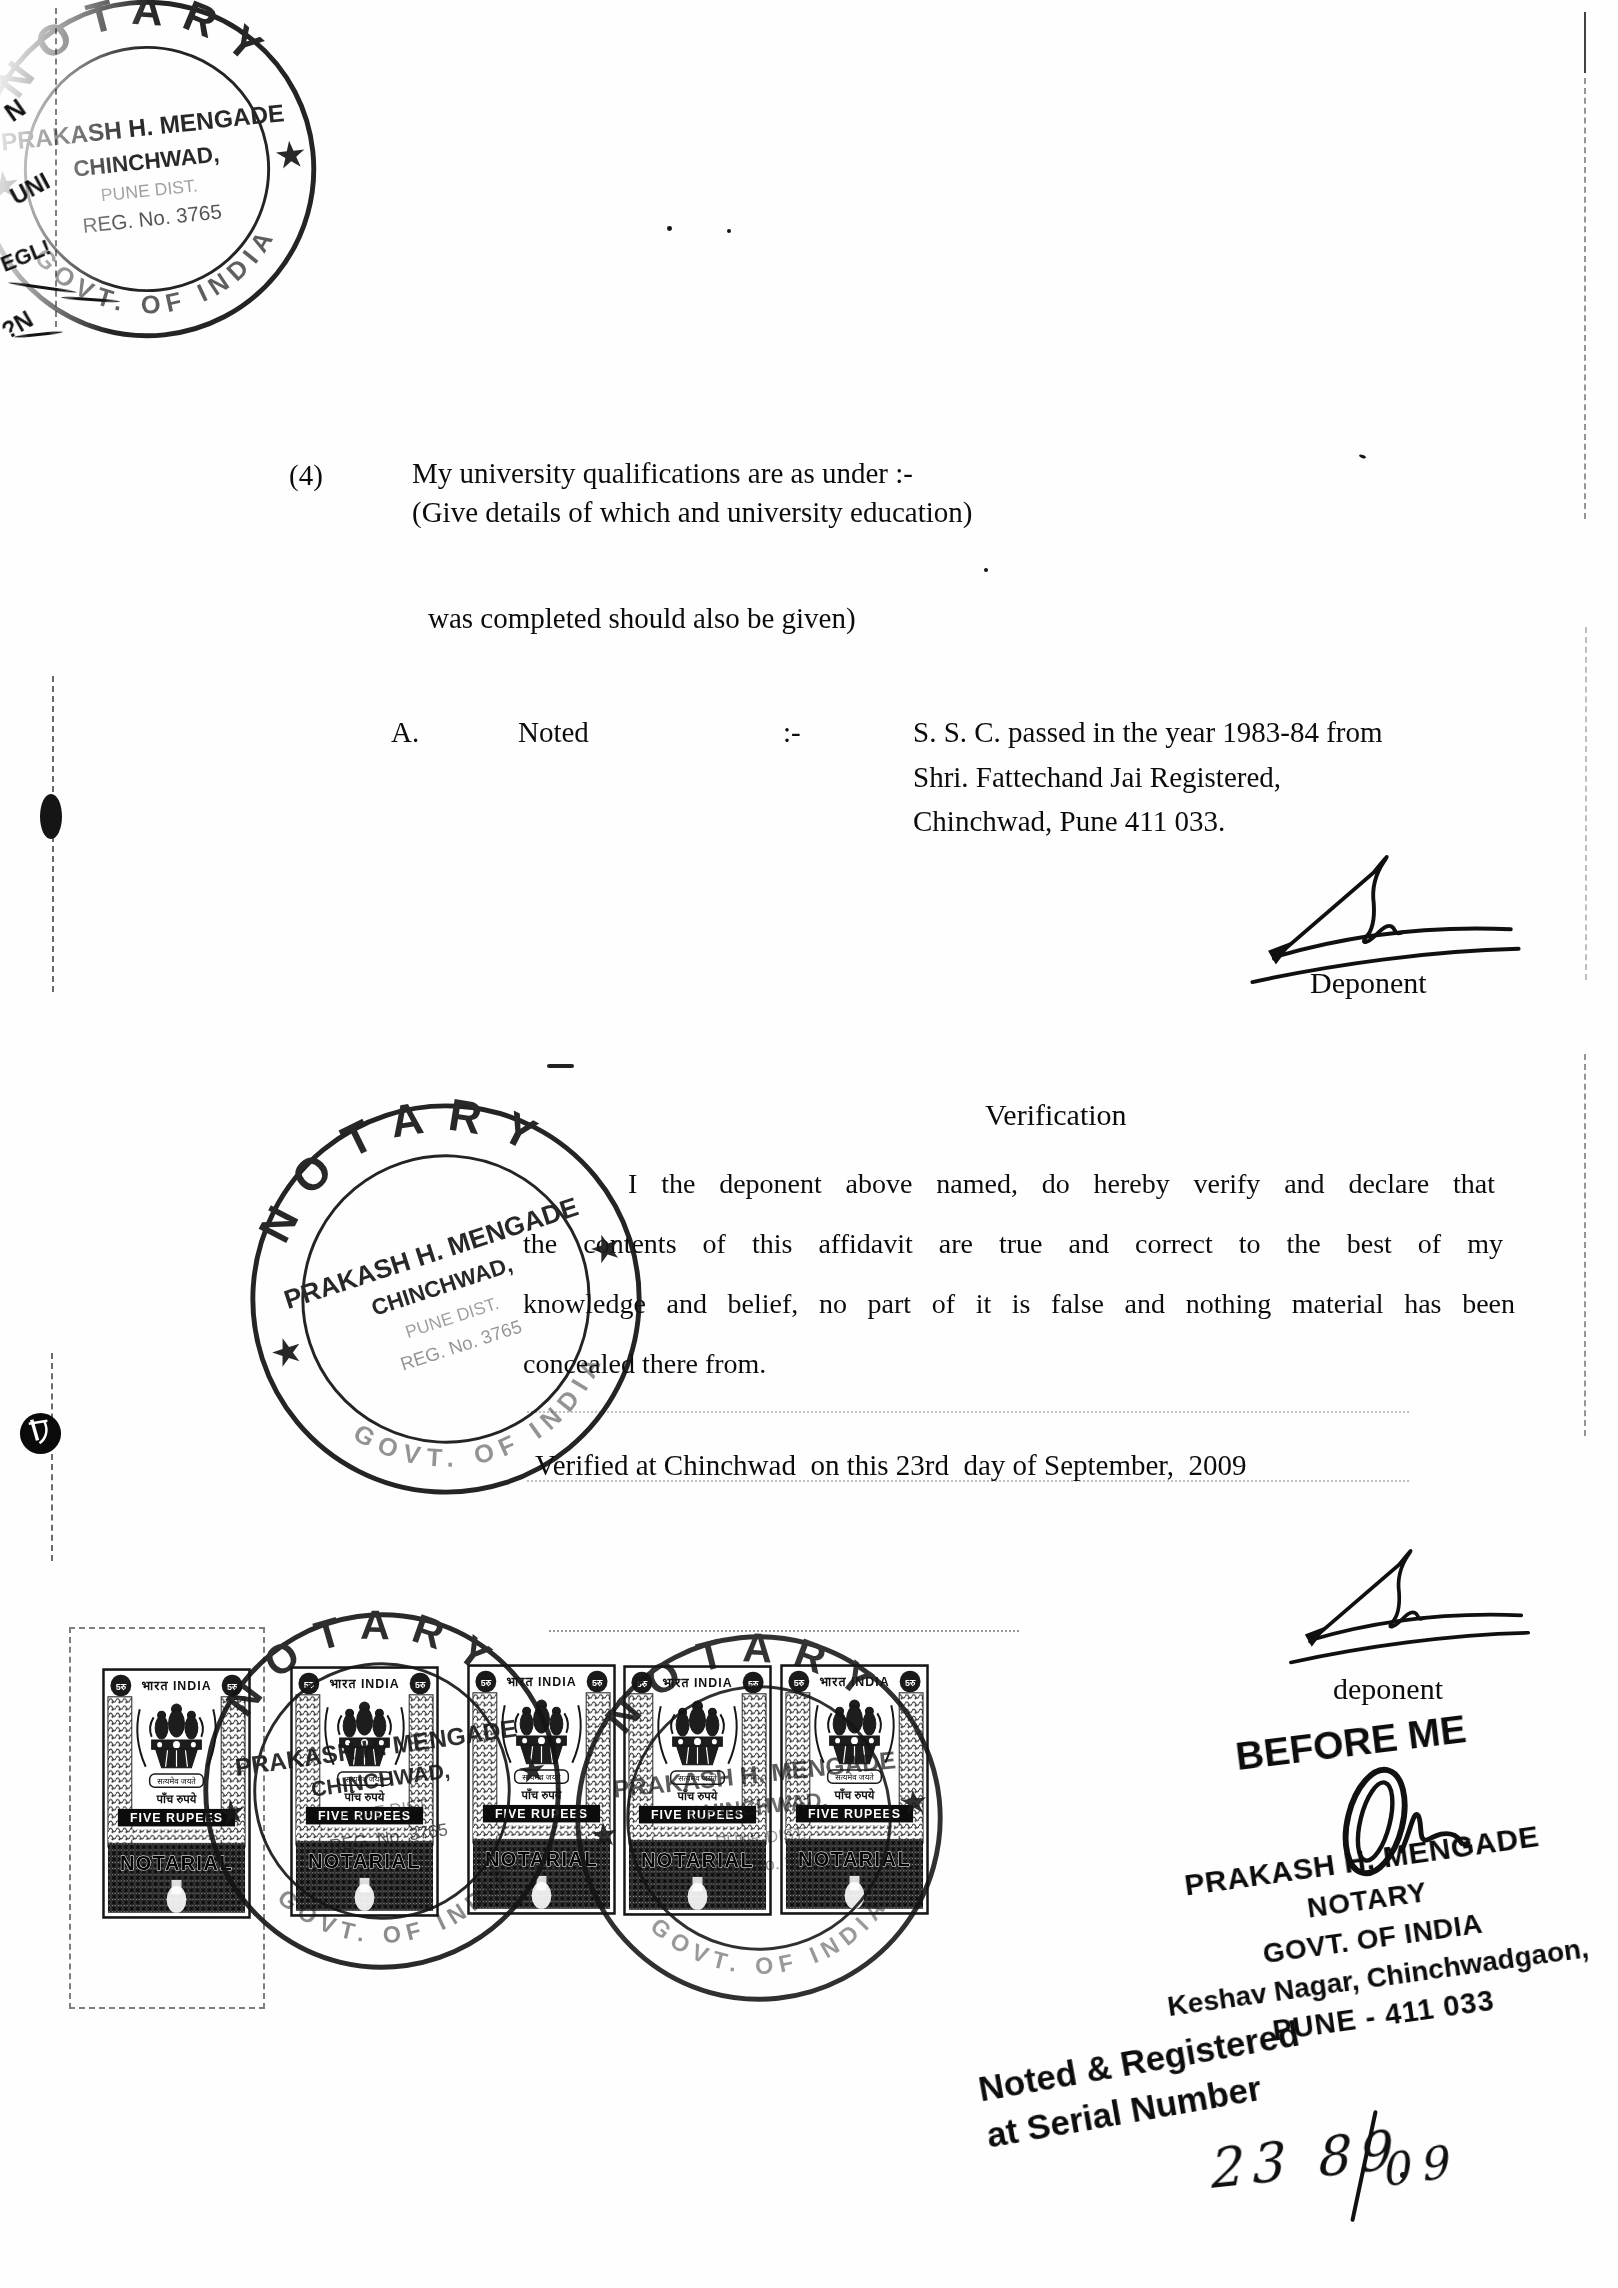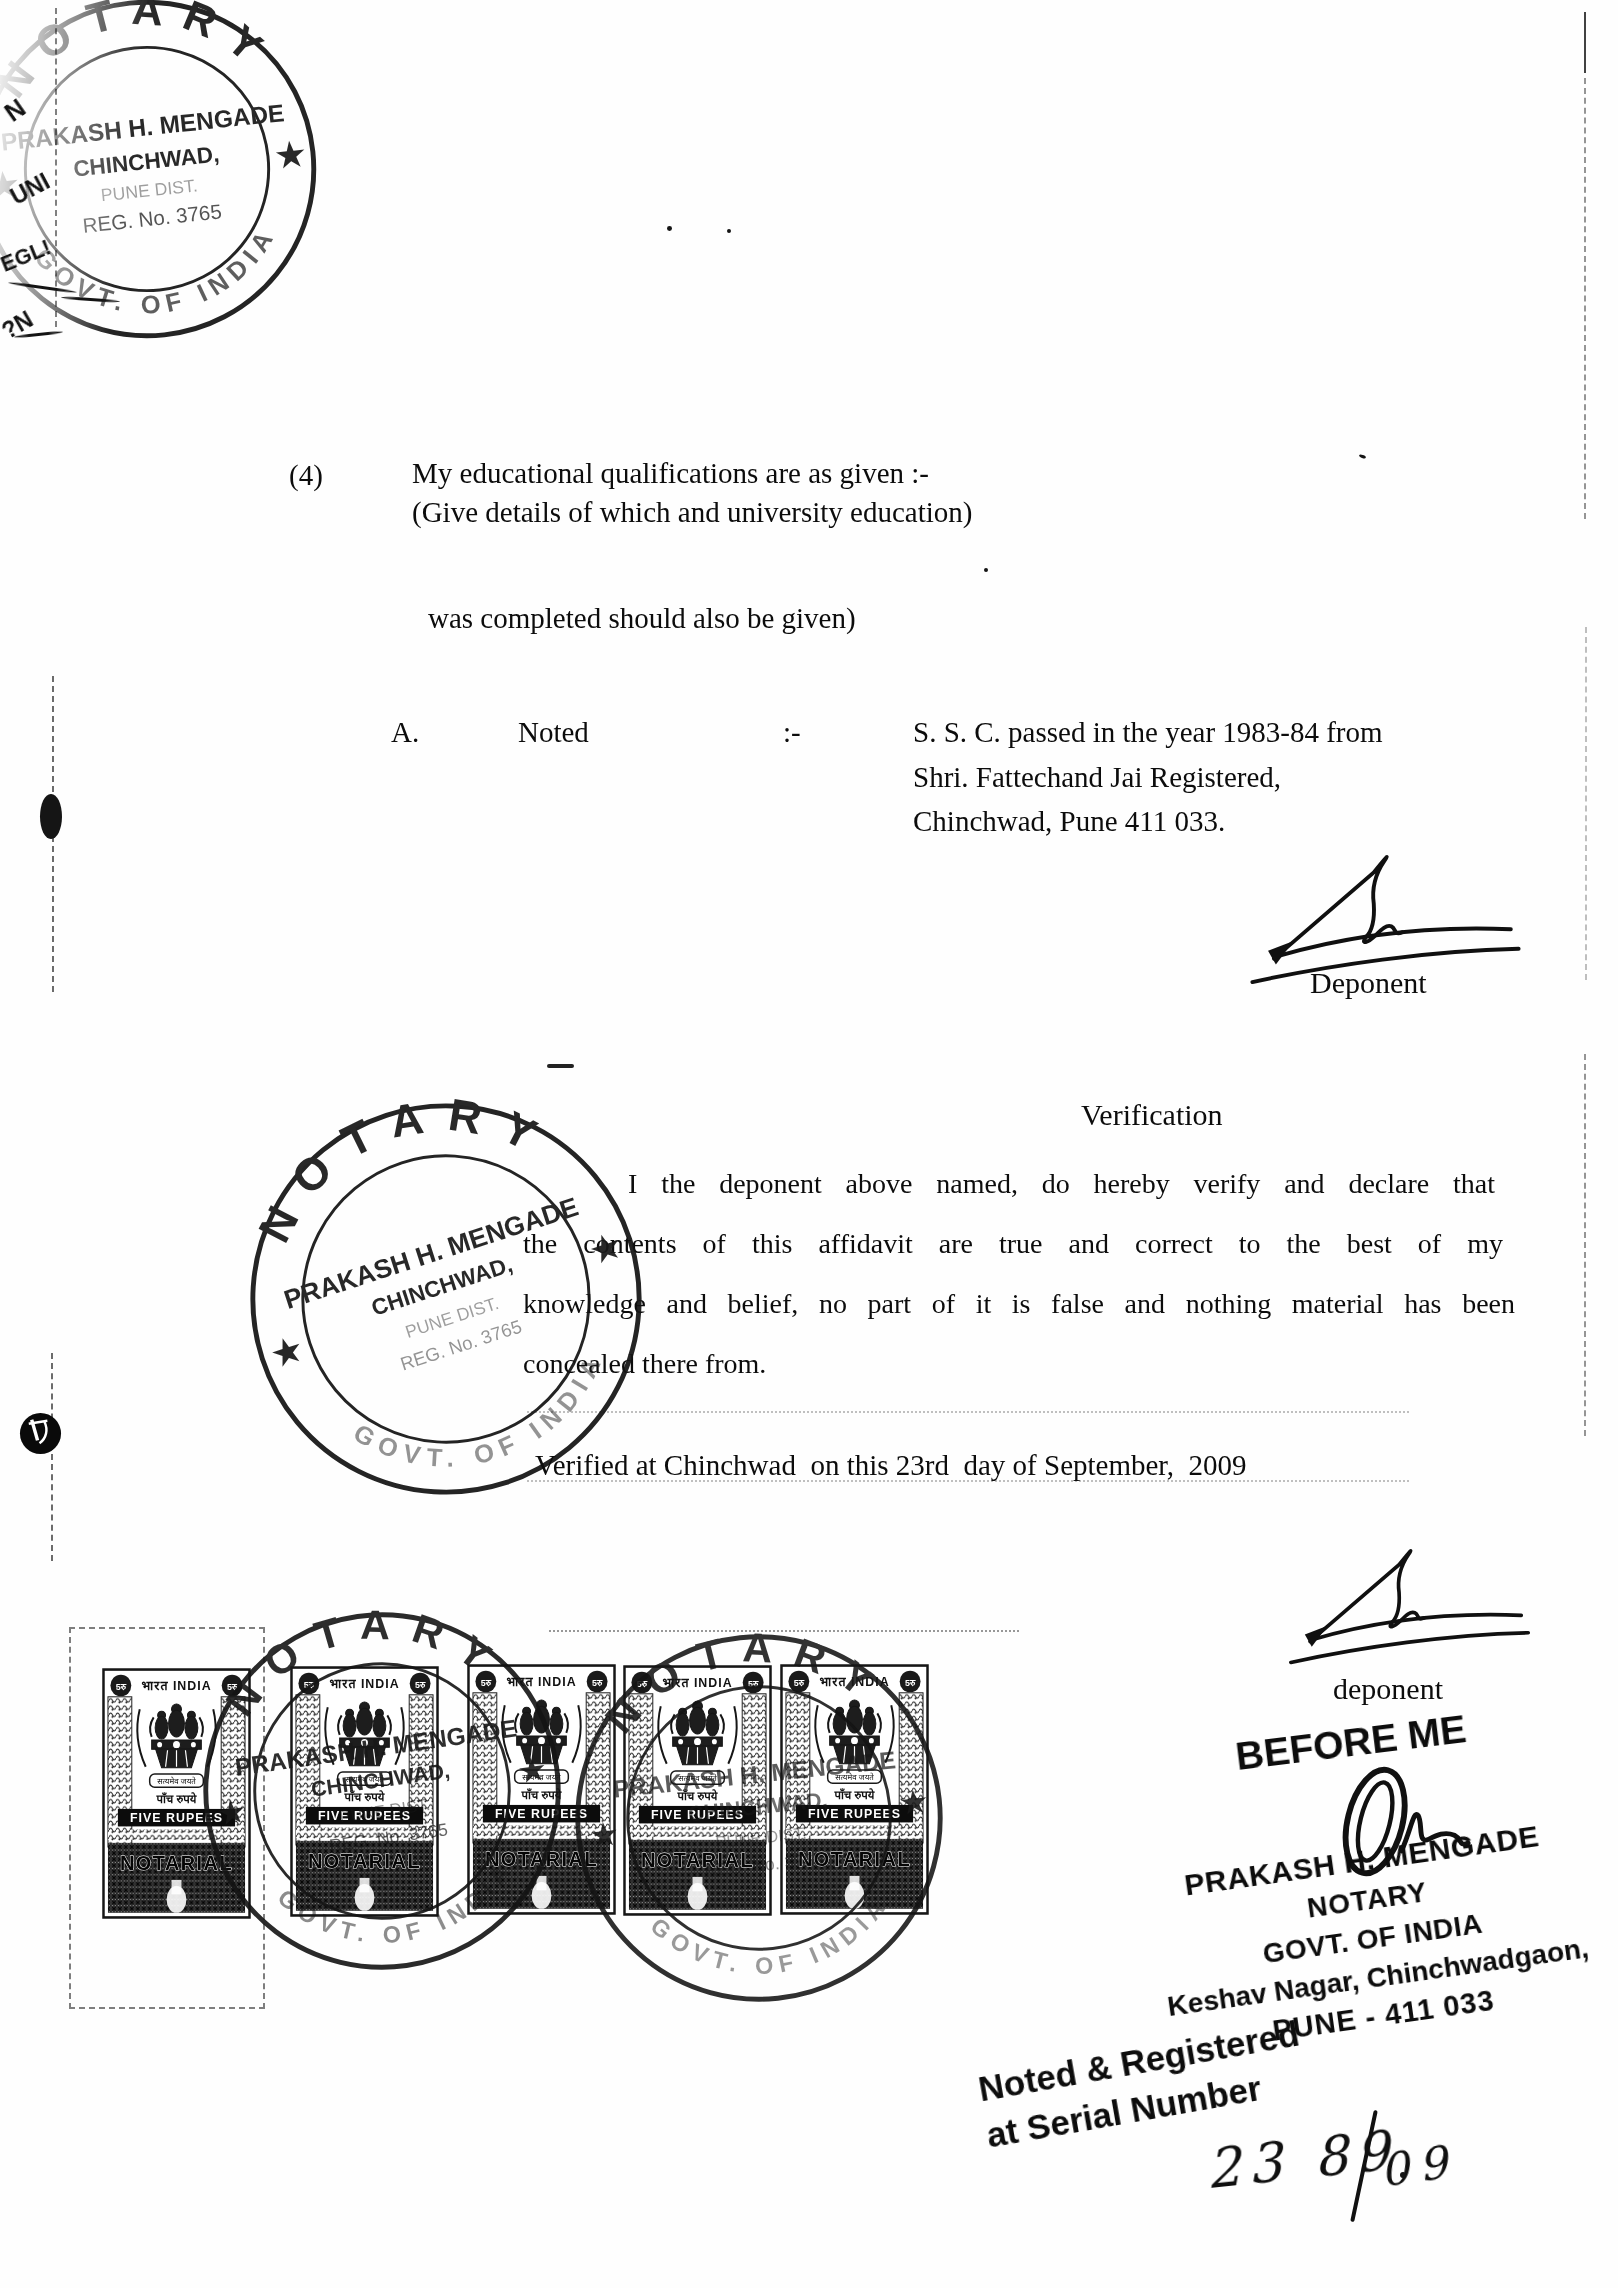--- a/index.html
+++ b/index.html
@@ -128,21 +128,21 @@
         <text x="-147" y="14" font-size="38" text-anchor="middle">★</text>
         <text y="-34" font-size="25" font-weight="bold" text-anchor="middle">PRAKASH H. MENGADE</text>
         <text y="0" font-size="23" font-weight="bold" text-anchor="middle">CHINCHWAD,</text>
         <text y="28" font-size="18" opacity=".45" text-anchor="middle">PUNE DIST.</text>
         <text y="58" font-size="21" opacity=".8" text-anchor="middle">REG. No. 3765</text>
       </g>
     </svg>
   </div>
 
   <div class="t" style="left:289px;top:459px">(4)</div>
-  <div class="t" style="left:412px;top:457px">My educational qualifications are as given :-</div>
+  <div class="t" style="left:412px;top:457px">My university qualifications are as under :-</div>
   <div class="t" style="left:412px;top:496px">(Give details of which and university education)</div>
   <div class="t" style="left:428px;top:602px">was completed should also be given)</div>
 
   <div class="t" style="left:391px;top:716px">A.</div>
   <div class="t" style="left:518px;top:716px">Noted</div>
   <div class="t" style="left:783px;top:716px">:-</div>
   <div class="t" style="left:913px;top:716px">S. S. C. passed in the year 1983-84 from</div>
   <div class="t" style="left:913px;top:761px">Shri. Fattechand Jai Registered,</div>
   <div class="t" style="left:913px;top:805px">Chinchwad, Pune 411 033.</div>
 
@@ -151,21 +151,21 @@
       <path d="M28 146 C110 128 210 114 300 112"></path>
       <path d="M52 120 C120 100 200 88 292 92"></path>
       <path d="M50 122 L152 34 C160 24 170 12 163 22 C152 38 150 52 152 66 C153 82 150 94 144 100 C138 108 146 106 154 98 C160 92 165 87 170 89 C175 91 172 99 181 95"></path>
     </g>
     <path d="M44 114 L70 104 L52 128 Z" fill="#101010"></path>
   </svg>
   <div class="t" style="left:1310px;top:966px;font-size:30px">Deponent</div>
 
   <div class="dot" style="left:547px;top:1064px;width:27.4px;height:3.9px;border-radius:2px;background:#222"></div>
 
-  <div class="t" style="left:1081px;top:1098px;font-size:30px">Verification</div>
+  <div class="t" style="left:985px;top:1098px;font-size:30px">Verification</div>
 
   <div class="t jline" style="left:523px;top:1228px;width:980px">the contents of this affidavit are true and correct to the best of my</div>
   <div class="t jline" style="left:628px;top:1168px;width:867px">I the deponent above named, do hereby verify and declare that</div>
   <div class="t jline" style="left:523px;top:1288px;width:992px">knowledge and belief, no part of it is false and nothing material has been</div>
   <div class="t" style="left:523px;top:1348px;font-size:28px">concealed there from.</div>
 
   <div class="stampbox" style="left:245px;top:1098px;width:402px;height:402px">
     <svg viewBox="-205 -205 410 410" width="402" height="402" style="overflow:visible">
       <g transform="rotate(-18)" fill="#181818">
         <circle r="197" fill="none" stroke="#141414" stroke-width="5"></circle>

